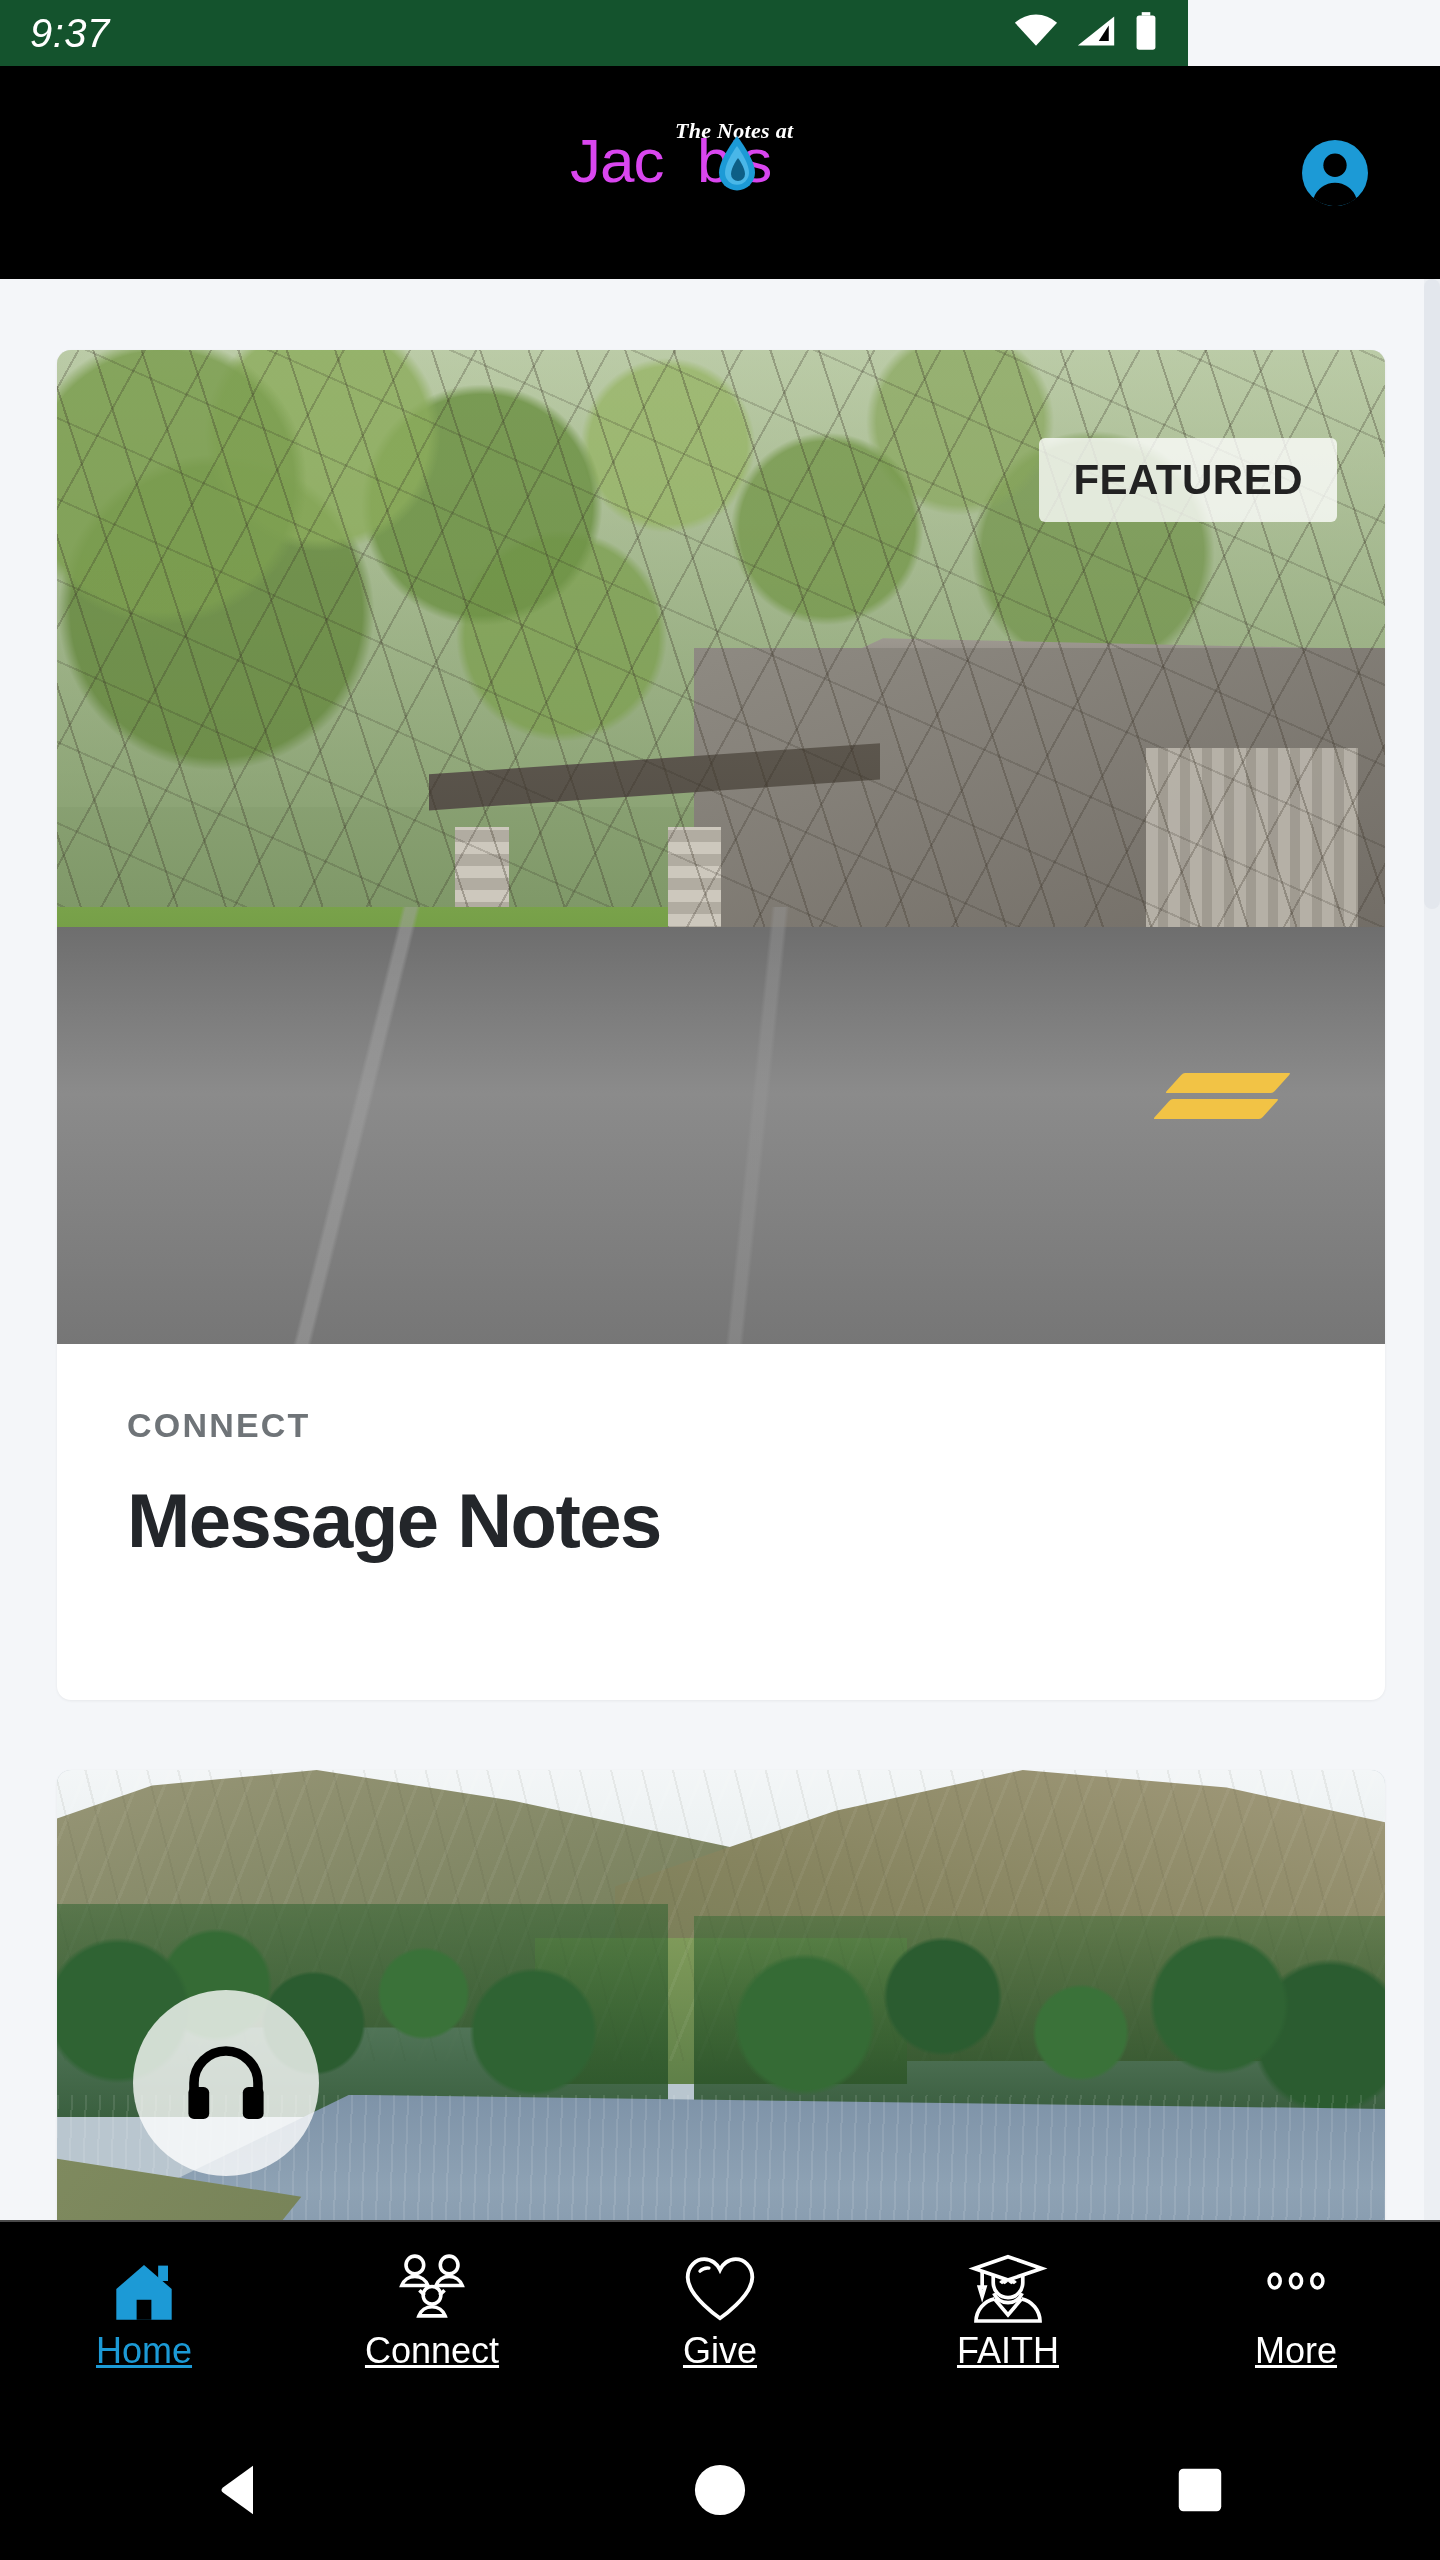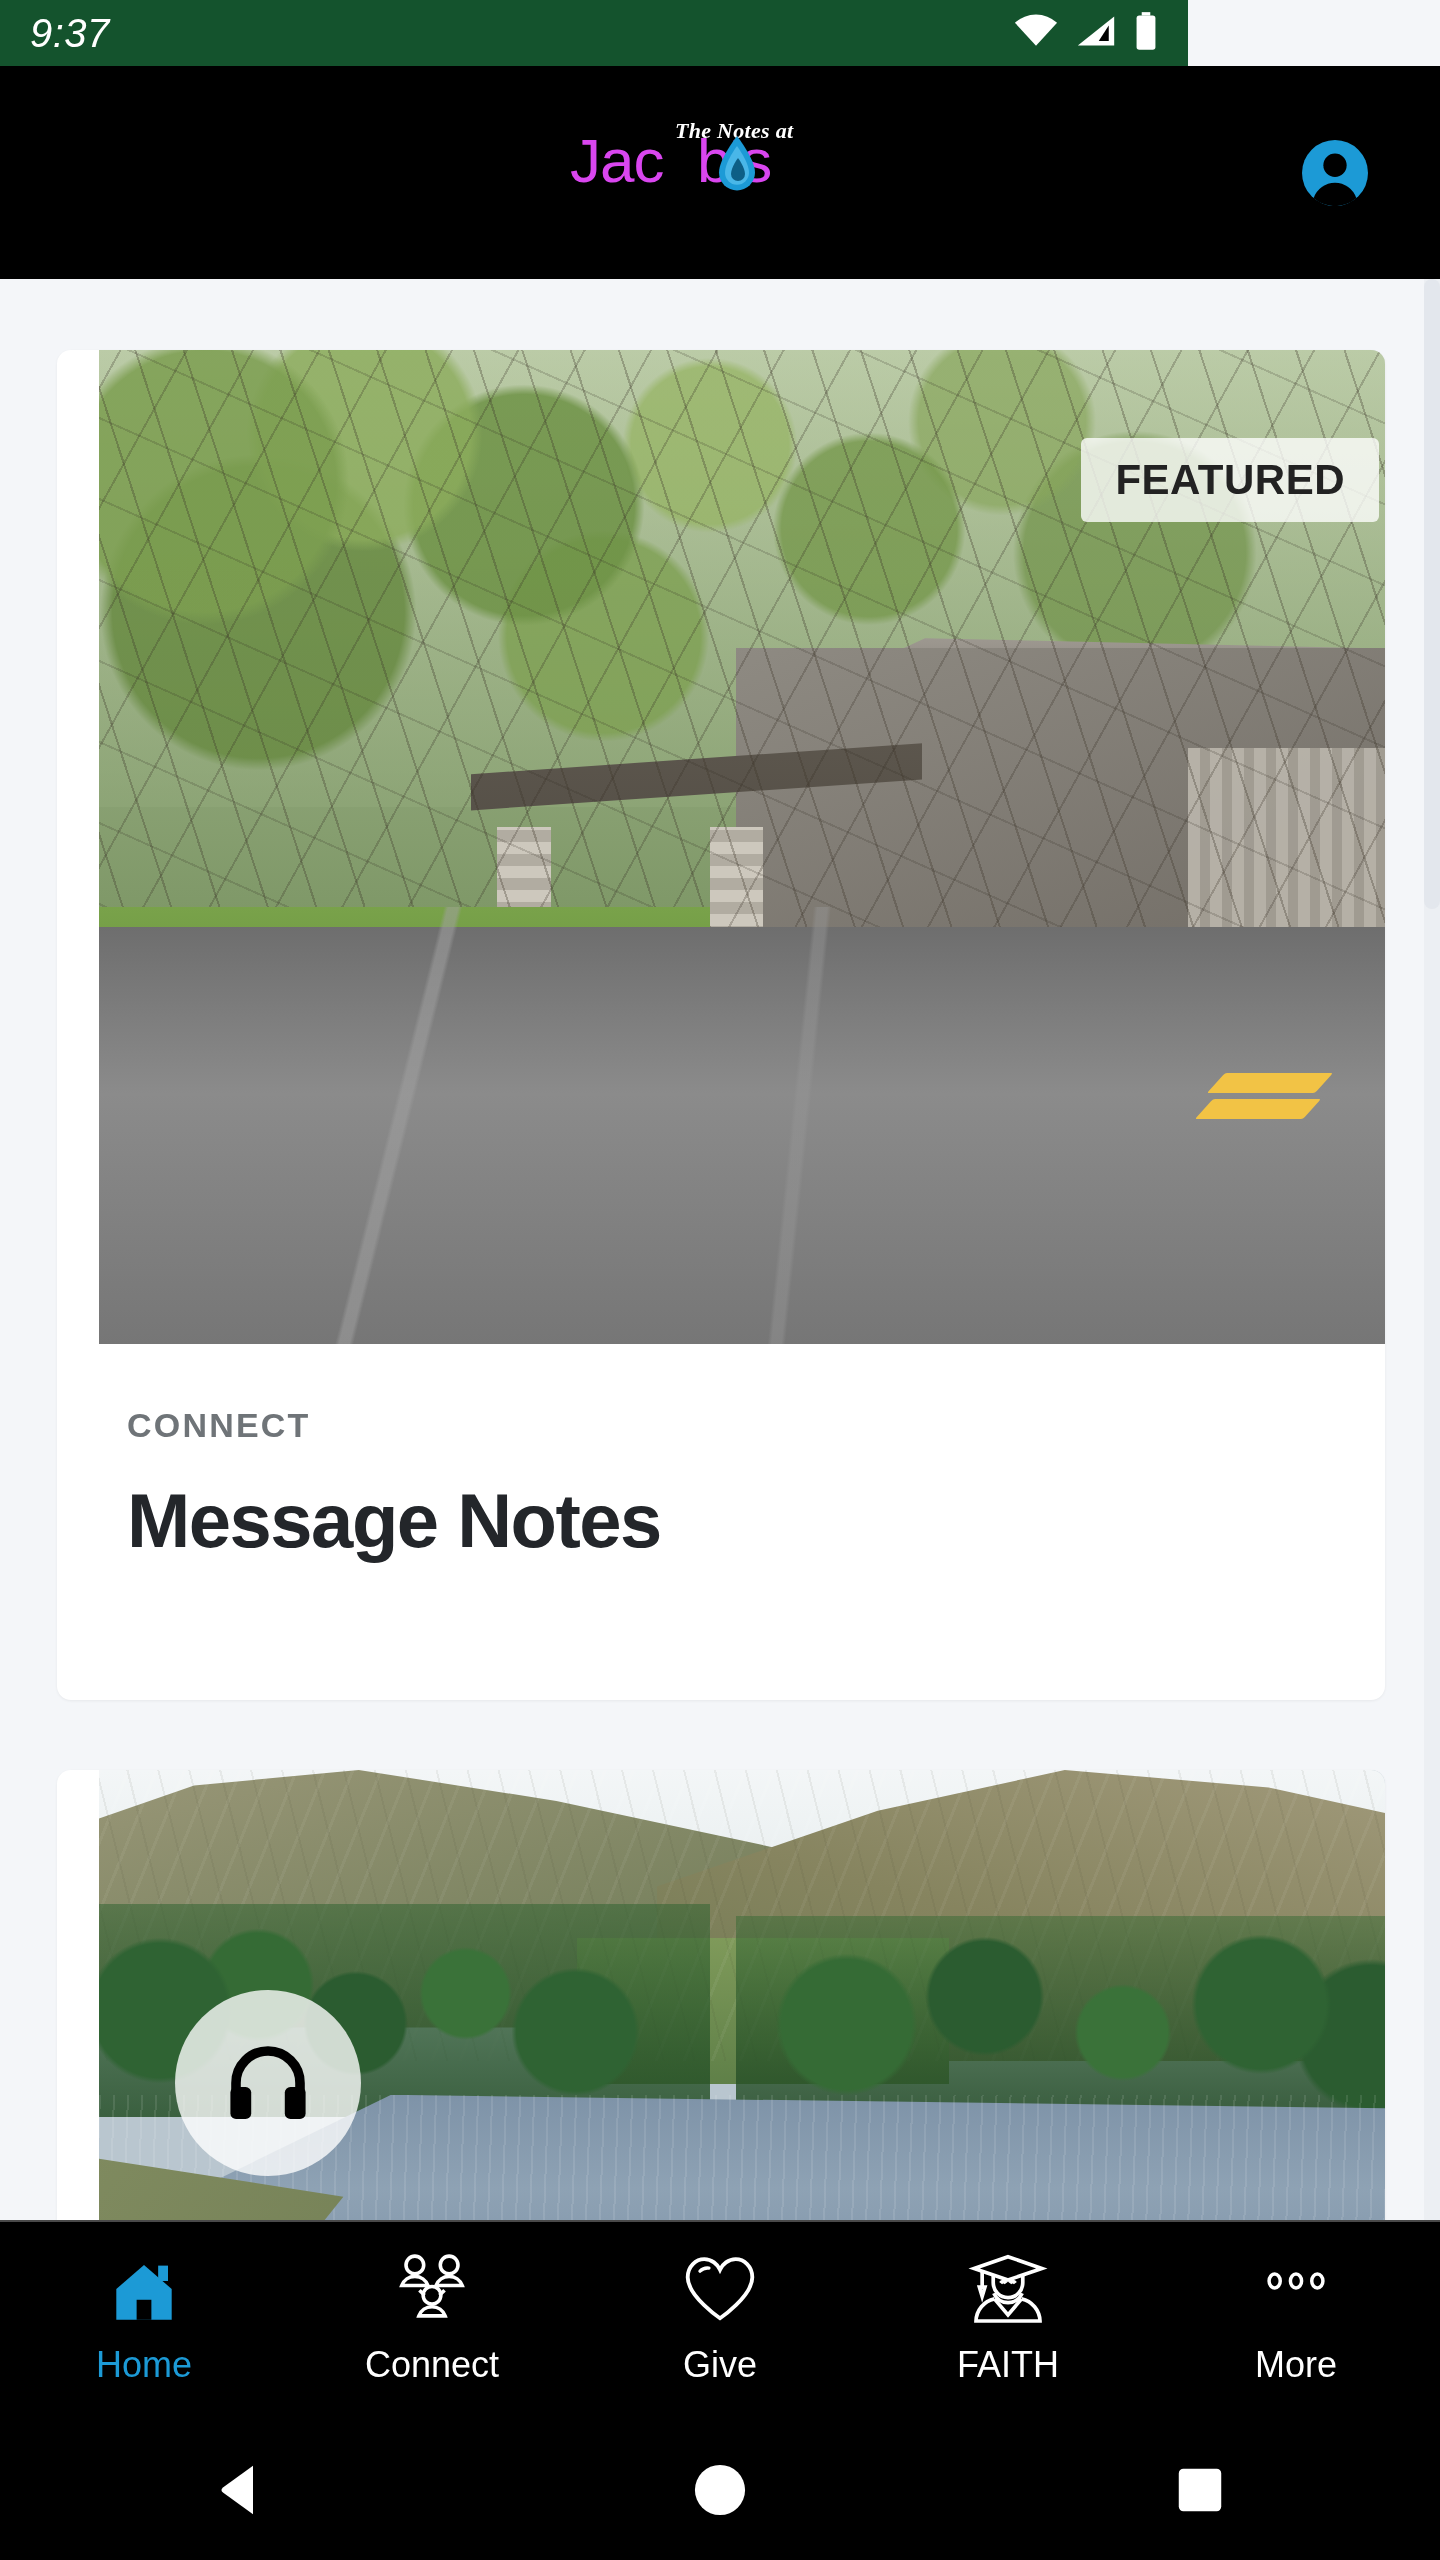--- a/index.html
+++ b/index.html
@@ -58,21 +58,21 @@
     background:#f4f6f9; overflow:hidden;
   }
   .card{
     position:absolute; left:57px; width:1328px;
     background:#fff; border-radius:14px; overflow:hidden;
     box-shadow:0 1px 3px rgba(0,0,0,.06);
   }
   #featured-card{ top:71px; height:1350px; }
   #second-card{ top:1491px; height:560px; }
 
-  .card-media{ position:relative; width:100%; overflow:hidden;margin-left:42px; }
+  .card-media{ position:relative; width:100%; overflow:hidden; }
   #featured-media{ height:994px; }
   #second-media{ height:560px; }
 
   
   .photo-church{ position:absolute; inset:0; background:#cfd6d2; }
   .pc-sky{ position:absolute; left:0; top:0; width:100%; height:46%;
     background:linear-gradient(#e8ecec,#dfe5e1); }
   .pc-forest{ position:absolute; left:0; top:0; width:100%; height:60%;
     background:
       radial-gradient(circle at 8% 22%, rgba(124,158,80,.85) 0 10%, transparent 11%),
@@ -208,21 +208,21 @@
     position:absolute; left:0; top:2220px; width:1440px; height:200px;
     background:#000; display:flex; align-items:flex-start;
     border-top:2px solid #4a4a4a;
   }
   .tab-item{
     flex:1; display:flex; flex-direction:column;
     align-items:center; justify-content:flex-start;
     padding-top:26px; cursor:pointer;
   }
   .tab-icon{ height:82px; display:flex; align-items:center; justify-content:center; }
-  .tab-label{ margin-top:14px; font-size:36px; color:#fff; }
+  .tab-label{ font-size:36px; color:#fff;text-decoration:underline; }
   .tab-item.active .tab-label{ color:#1c9ad6; }
 
   
   #system-nav{
     position:absolute; left:0; bottom:0; width:1440px; height:140px;
     background:#000; display:flex; align-items:center; justify-content:space-around;
   }
   .sysnav-btn{ width:120px; height:140px; display:flex; align-items:center; justify-content:center; cursor:pointer; }
 </style>
 </head>

